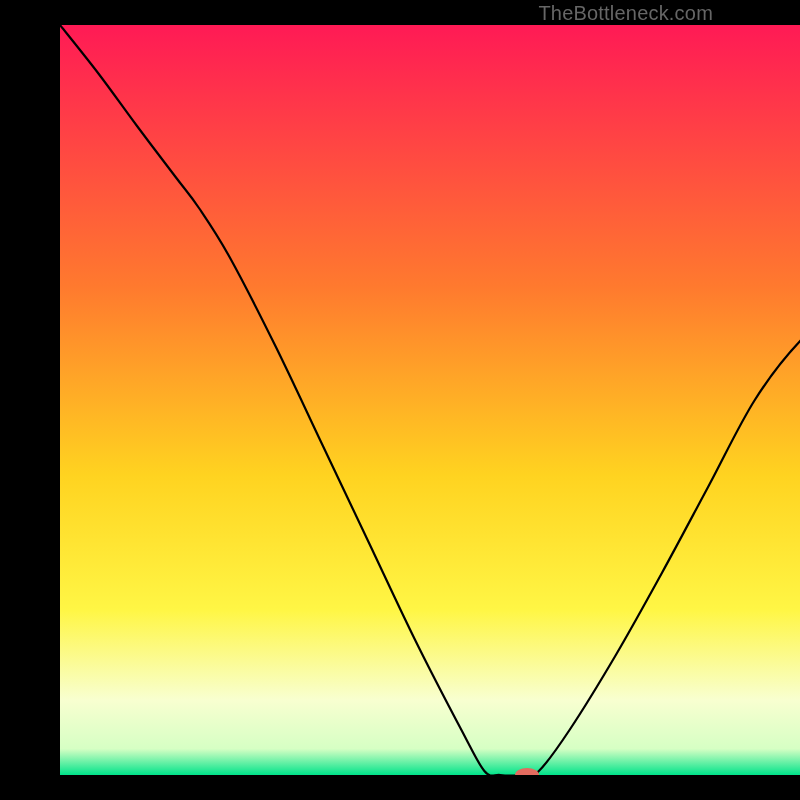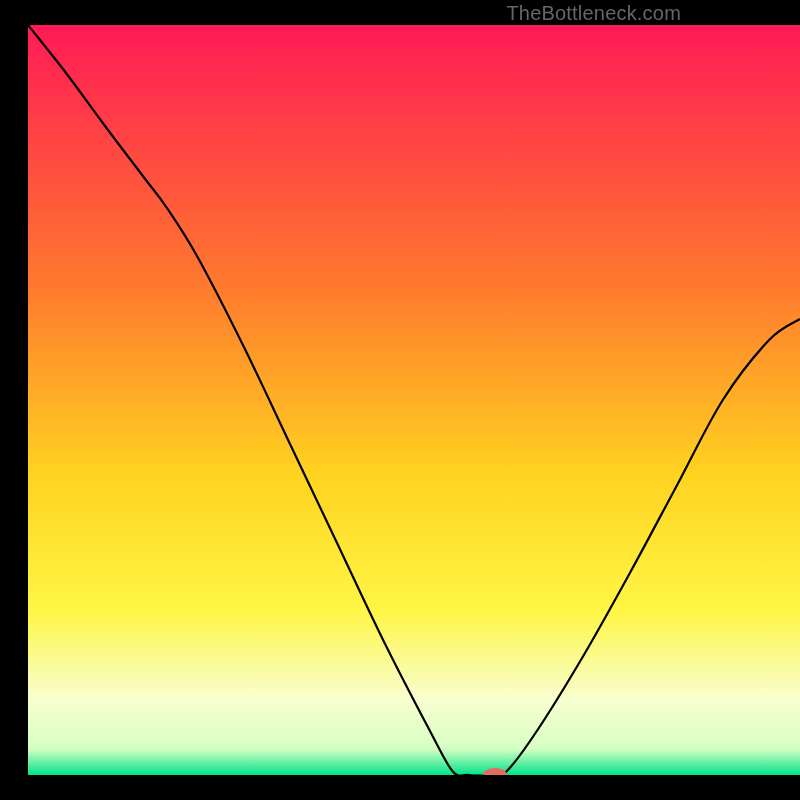--- a/index.html
+++ b/index.html
@@ -8,20 +8,21 @@
     width: 800px;
     height: 800px;
     background: #000;
     overflow: hidden;
     font-family: Arial, Helvetica, sans-serif;
   }
   .wrap {
     position: relative;
     width: 687px;
     height: 800px;
+    margin-left: 32px;
   }
   .watermark {
     position: absolute;
     top: 2px;
     right: 6px;
     color: #666;
     font-size: 20px;
     font-weight: 500;
     letter-spacing: 0.2px;
     z-index: 5;

